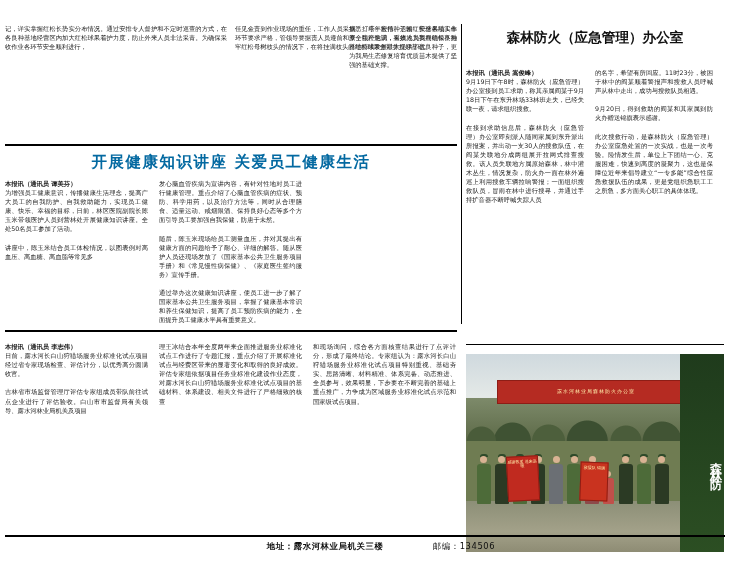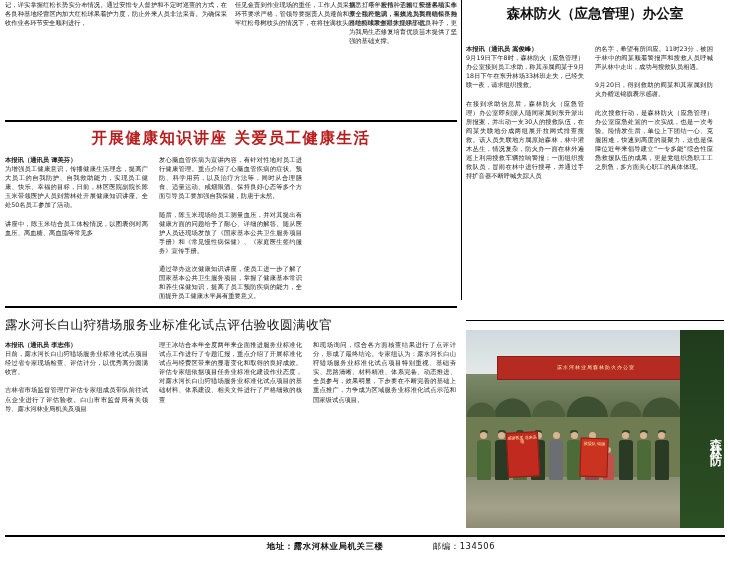--- a/index.html
+++ b/index.html
@@ -4,35 +4,35 @@
 <style>
   html,body{margin:0;padding:0;}
   body{
     width:730px;height:561px;
     background:#ffffff;
     font-family:"DejaVu Sans","Liberation Sans",sans-serif;
     color:#111;
     position:relative;
     overflow:hidden;
   }
-  .page{position:absolute;inset:0;}
+  .page{position:absolute;inset:0;margin-top:24px;}
 
   
   .body-text{
     font-size:6.3px;
     line-height:9.1px;
     text-align:justify;
     text-justify:inter-ideograph;
     color:#1a1a1a;
   }
   .lead{font-weight:bold;}
   .headline{
     font-weight:bold;
     text-align:center;
-    color:#b91c1c;
+    color:#0369a1;
     letter-spacing:1px;
   }
 
   
   .top-row{position:absolute;left:0;top:0;width:730px;height:124px;}
 
   .col-a{position:absolute;left:5px;top:0;width:222px;}
   .col-b{position:absolute;left:235px;top:0;width:222px;}
   .col-c-head{position:absolute;left:466px;top:4px;width:258px;}
 
@@ -259,21 +259,20 @@
 9月20日，得到救助的阎某和其家属到防火办赠送锦旗表示感谢。
 
 此次搜救行动，是森林防火（应急管理）办公室应急处置的一次实战，也是一次考验。险情发生后，单位上下团结一心、克服困难，快速到高度的凝聚力，这也是保障位近年来倡导建立“一专多能”综合性应急救援队伍的成果，更是党组织急职工工之所急，多方面关心职工的具体体现。</div>
     </div>
   </div>
 
   <div class="rule rule-med" style="left:5px;top:306px;width:452px;"></div>
   <div class="rule rule-thin" style="left:466px;top:320px;width:258px;"></div>
 
   <div class="luo">
-    <div class="hl">露水河长白山狩猎场服务业标准化试点评估验收圆满收官</div>
     <div class="luo-cols">
       <div class="c">
         <div class="body-text"><span class="lead">本报讯（通讯员 李志伟）</span></div>
         <div class="body-text" style="white-space:pre-line;">日前，露水河长白山狩猎场服务业标准化试点项目经过省专家现场检查、评估计分，以优秀高分圆满收官。
 
 吉林省市场监督管理厅评估专家组成员带队前往试点企业进行了评估验收。白山市市监督局有关领导、露水河林业局机关及项目</div>
       </div>
       <div class="c">
         <div class="body-text" style="white-space:pre-line;">理王冰结合本年全度两年来企面推进服务业标准化试点工作进行了专题汇报，重点介绍了开展标准化试点与经费区带来的显著变化和取得的良好成效。评估专家组依据项目任务业标准化建设作业态度，对露水河长白山狩猎场服务业标准化试点项目的基础材料、体系建设、相关文件进行了严格细致的核查</div>
       </div>

